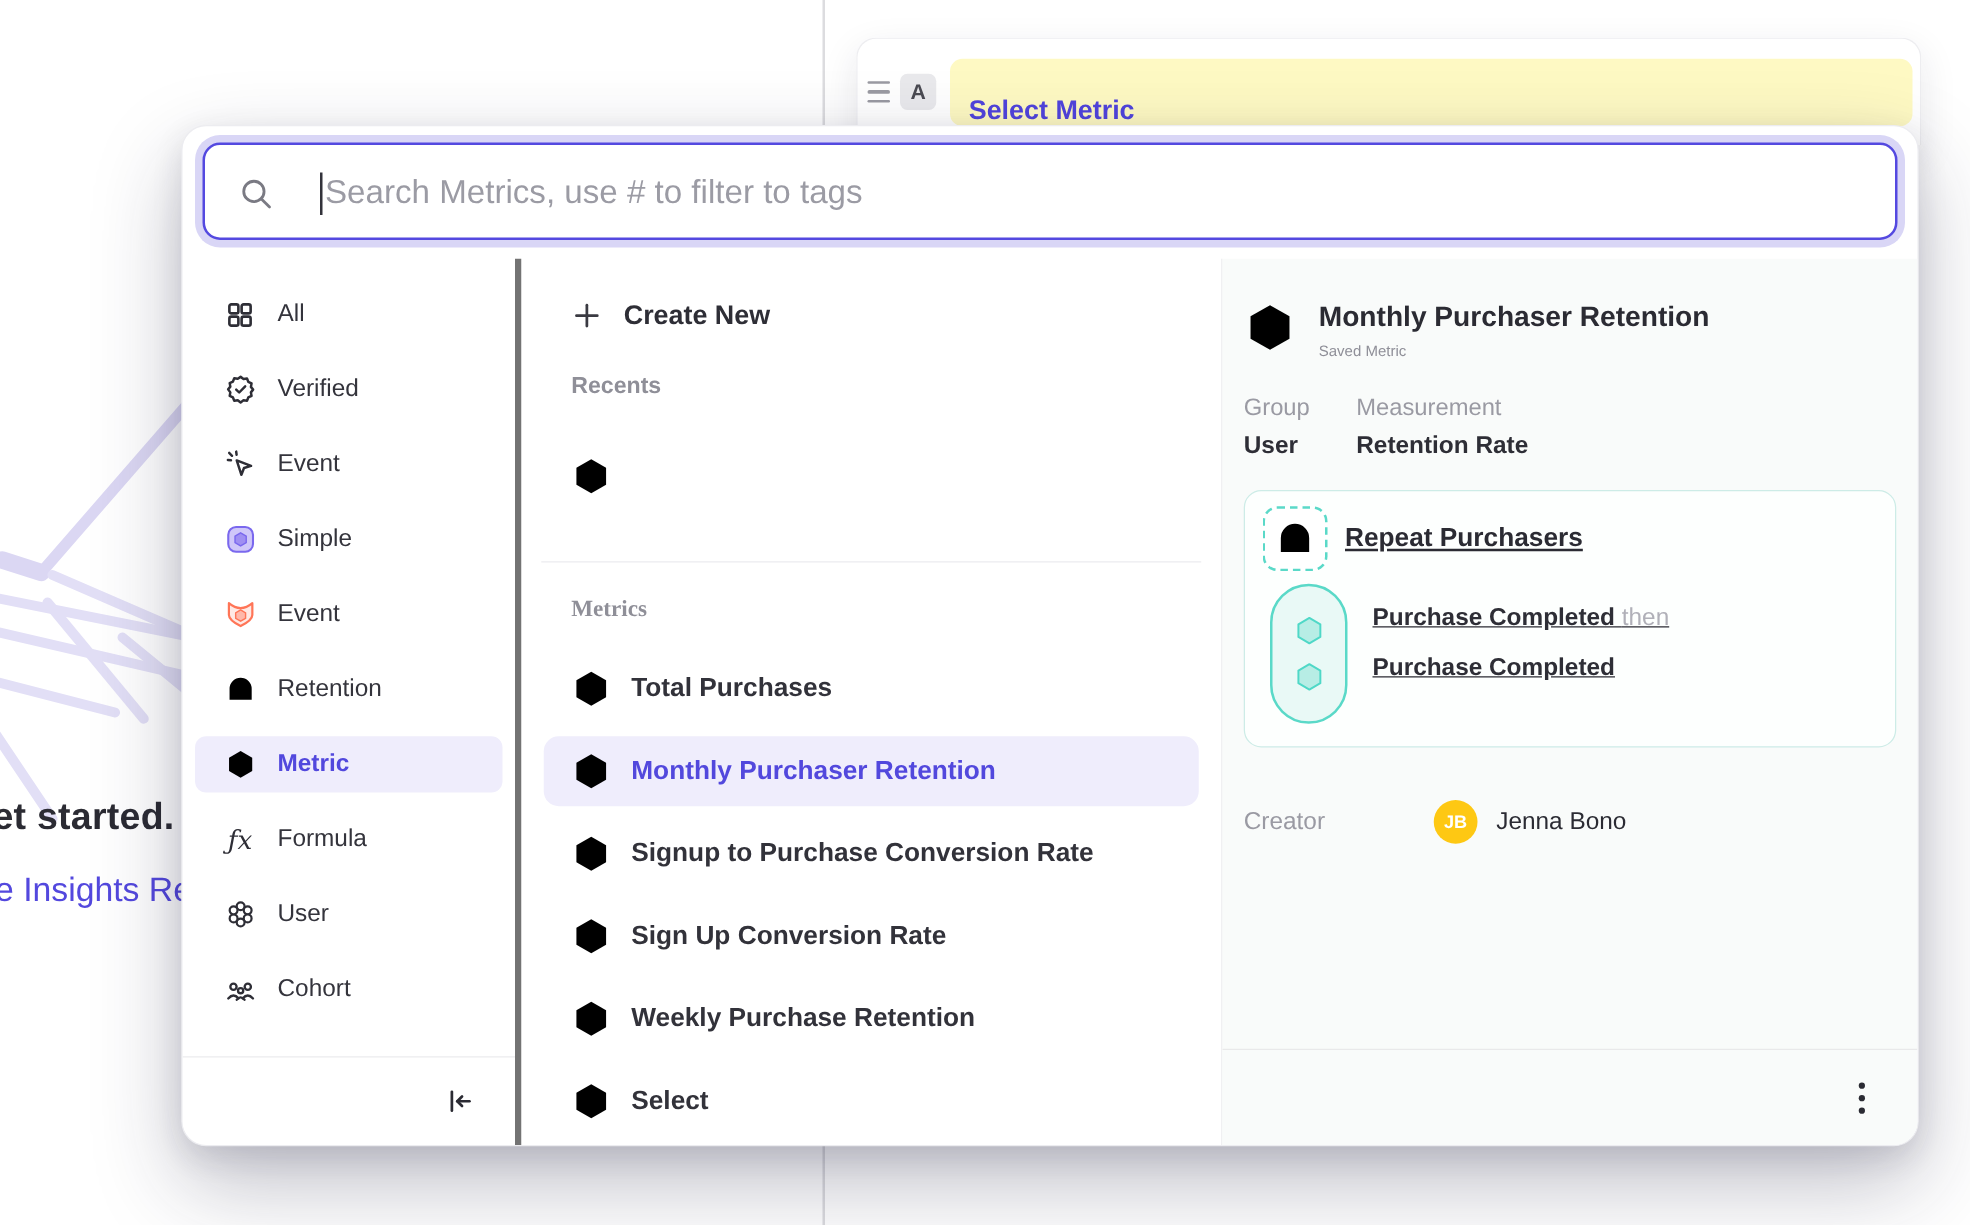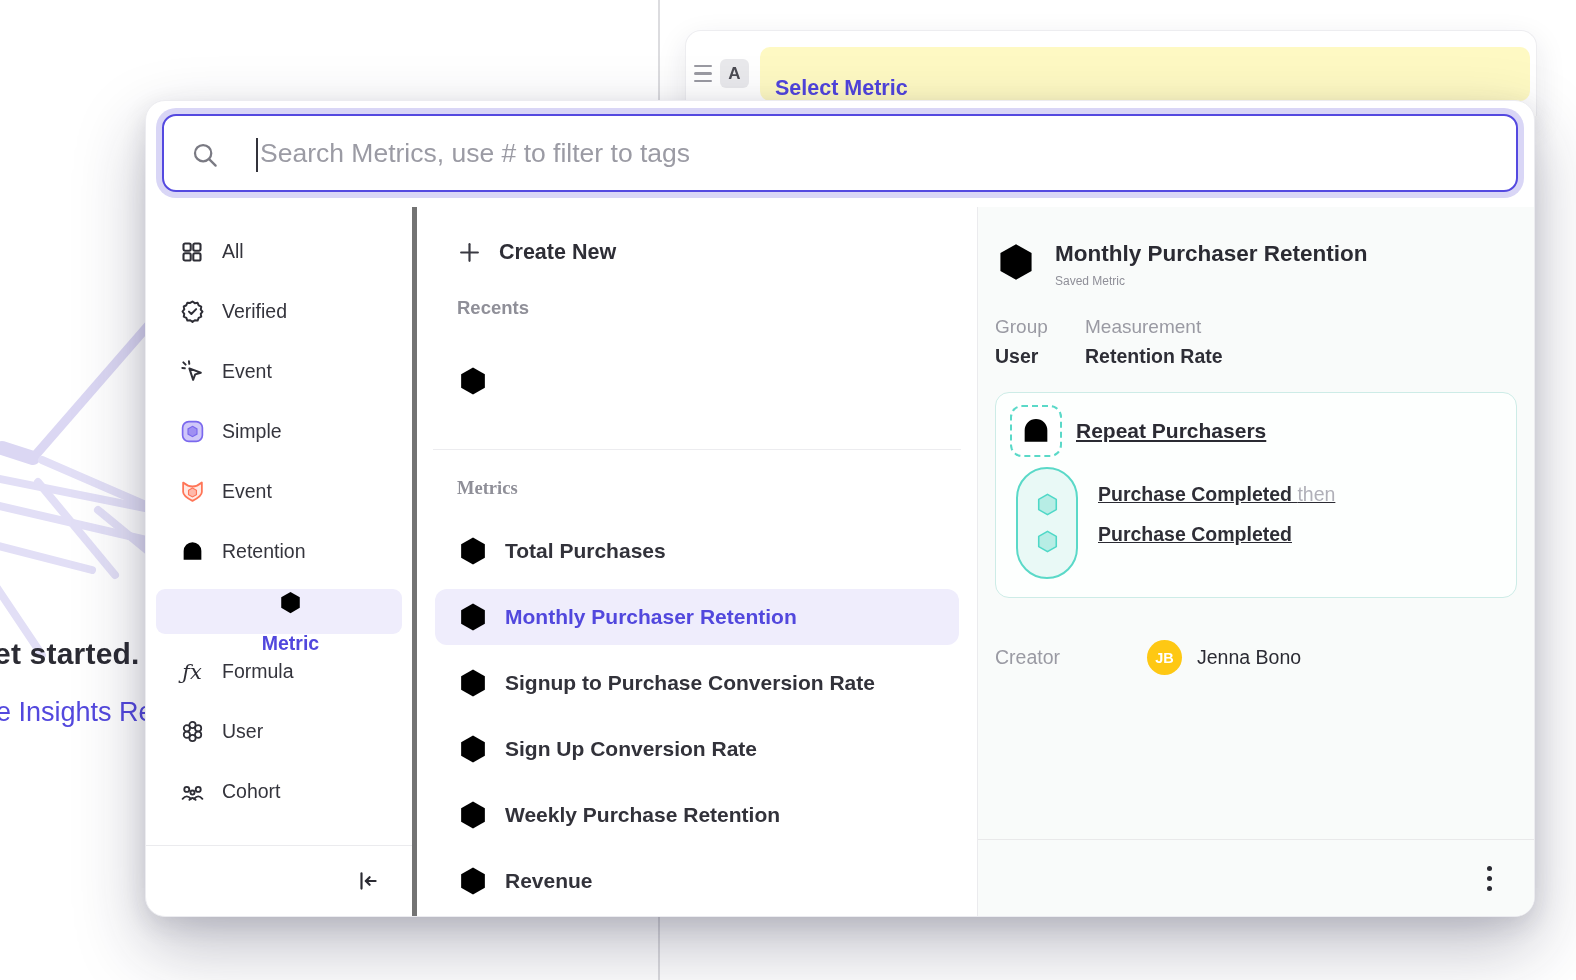--- a/index.html
+++ b/index.html
@@ -66,21 +66,21 @@
 
   .columns { flex:1; display:flex; min-height:0; }
 
   
   .sidebar { width:271px; border-right:5px solid #737373; position:relative; padding:22px 10px 0; }
   .side-item {
     height:45px; display:flex; align-items:center; gap:17px; padding-left:23px;
     margin-bottom:15px; border-radius:9px; font-size:19.5px; font-weight:500; color:#34343c;
     cursor:pointer;
   }
-  .side-item.selected { background:#efedfc; color:#5248dd; font-weight:600;flex-direction:column; }
+  .side-item.selected { background:#efedfc; color:#5248dd; font-weight:600; }
   .side-item .ic { width:26px; height:26px; display:grid; place-items:center; flex:0 0 auto; }
   .side-footer {
     position:absolute; bottom:0; left:0; right:0; height:71px; border-top:1px solid #ebebee;
     display:flex; align-items:center; justify-content:flex-end; padding-right:27px;
   }
   .icon-btn { background:none; border:none; cursor:pointer; display:grid; place-items:center; padding:4px; }
 
   
   .mid { flex:1; border-right:1px solid #ebebee; overflow:hidden; }
   .create-row { display:flex; align-items:center; gap:17px; padding-left:40px; margin-top:22px; height:46px; cursor:pointer; }
@@ -403,21 +403,21 @@
           </span>
           <span>Weekly Purchase Retention</span>
         </div>
 
         <div class="metric-row">
           <span class="ic32 c-purple">
             <svg class="hexicon" width="32" height="32" viewBox="0 0 24 24">
                 <use href="#sym-hex"></use>
               </svg>
           </span>
-          <span>Revenue</span>
+          <span>Select</span>
         </div>
       </div>
     </div>
 
     <div class="right">
 
       <div class="detail-header">
         <span class="c-teal">
           <svg class="hexicon" width="42" height="42" viewBox="0 0 24 24">
               <use href="#sym-hex"></use>

